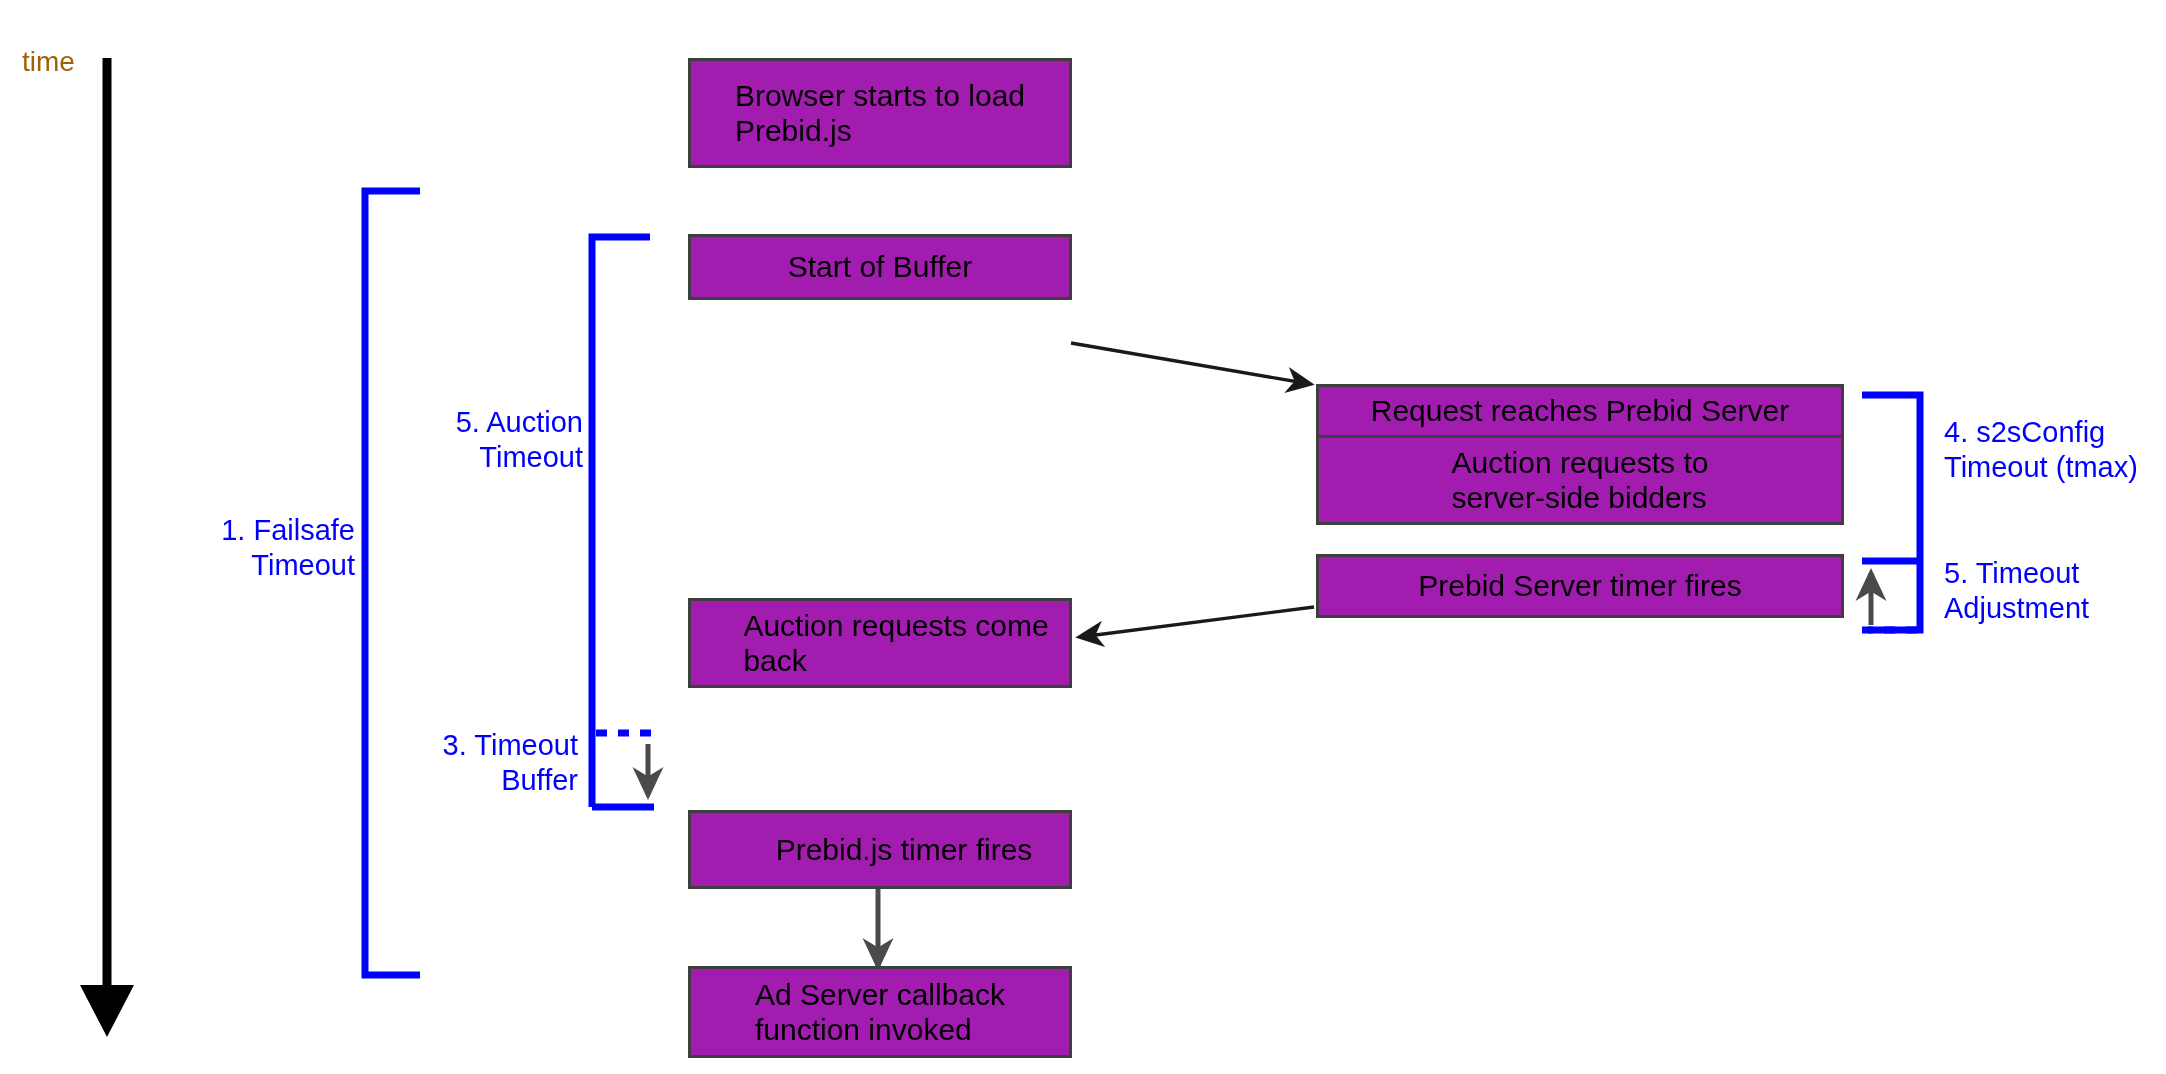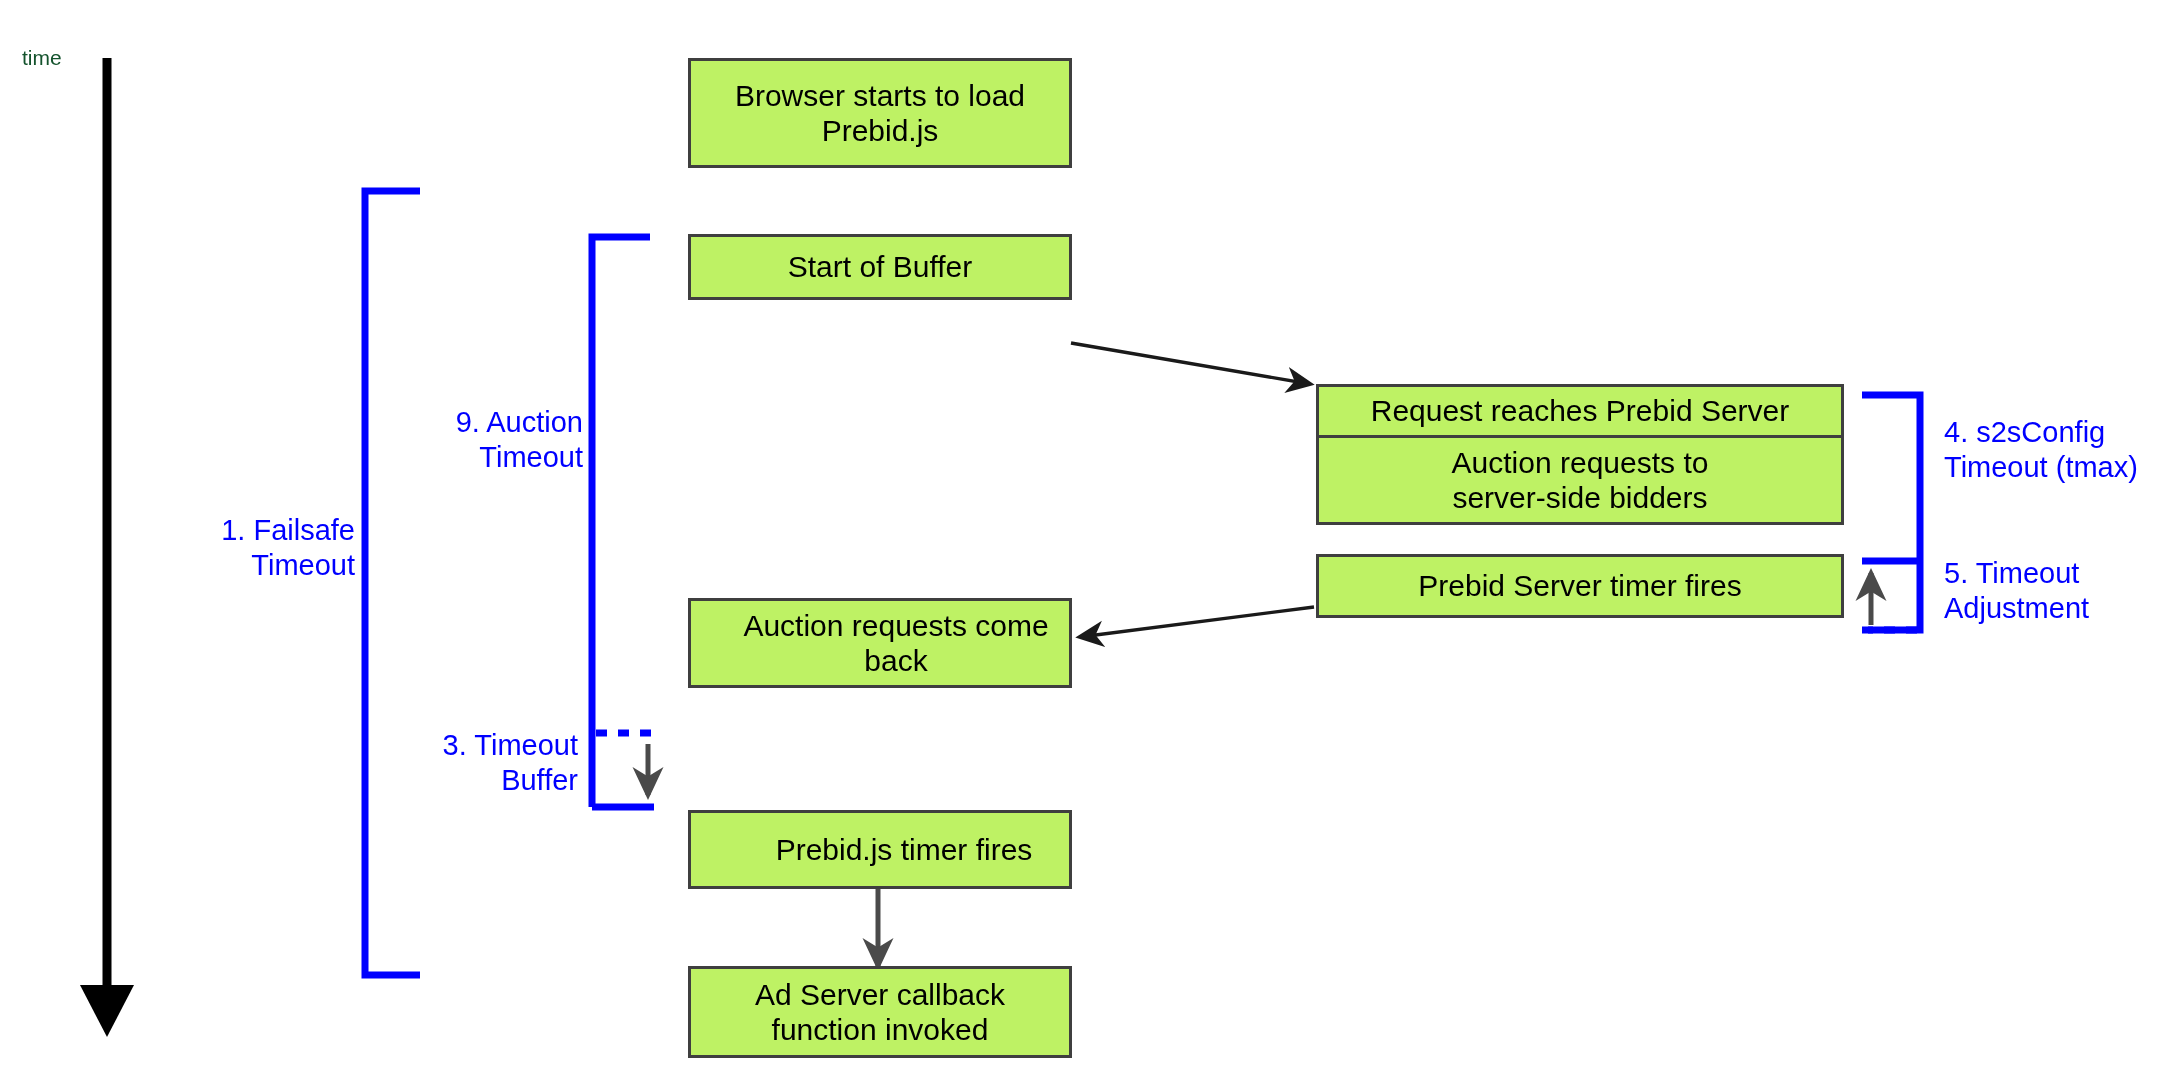--- a/index.html
+++ b/index.html
@@ -19,46 +19,45 @@
     position: absolute;
     left: 0;
     top: 0;
     width: 2166px;
     height: 1074px;
   }
   .node-box {
     position: absolute;
     box-sizing: border-box;
     border: 3px solid #3f3f3f;
-    background: #bef264;
+    background: #a21caf;
     display: flex;
     align-items: center;
     justify-content: center;
-    text-align: center;
     color: #000000;
     font-size: 30px;
     line-height: 1.18;
     z-index: 3;
   }
   .node-box.stacked-top { border-bottom-width: 3px; }
   .node-box.stacked-bottom { border-top-width: 0px; }
   .blue-label {
     position: absolute;
     color: #0000ff;
     font-size: 29px;
     line-height: 1.2;
     z-index: 4;
     white-space: pre-line;
   }
   .blue-label.right-align { text-align: right; }
   .blue-label.left-align { text-align: left; }
   .axis-label {
     position: absolute;
-    color: #14532d;
-    font-size: 21px;
+    color: #a16207;
+    font-size: 28px;
     z-index: 4;
   }
 </style>
 </head>
 <body>
 
 <div id="canvas">
 
   <svg id="svg-layer" viewBox="0 0 2166 1074" xmlns="http://www.w3.org/2000/svg">
 
@@ -134,21 +133,21 @@
 back</div>
 
   <div class="node-box" style="left: 688px; top: 810px; width: 384px; height: 79px; white-space: pre-line; padding-left: 48px;">Prebid.js timer fires</div>
 
   <div class="node-box" style="left: 688px; top: 966px; width: 384px; height: 92px; white-space: pre-line;">Ad Server callback
 function invoked</div>
 
   <div class="blue-label right-align" style="left: 115px; top: 513px; width: 240px; white-space: pre-line;">1. Failsafe
 Timeout</div>
 
-  <div class="blue-label right-align" style="left: 343px; top: 405px; width: 240px; white-space: pre-line;">9. Auction
+  <div class="blue-label right-align" style="left: 343px; top: 405px; width: 240px; white-space: pre-line;">5. Auction
 Timeout</div>
 
   <div class="blue-label right-align" style="left: 338px; top: 728px; width: 240px; white-space: pre-line;">3. Timeout
 Buffer</div>
 
   <div class="blue-label left-align" style="left: 1944px; top: 415px; width: 230px; white-space: pre-line;">4. s2sConfig
 Timeout (tmax)</div>
 
   <div class="blue-label left-align" style="left: 1944px; top: 556px; width: 230px; white-space: pre-line;">5. Timeout
 Adjustment</div>

